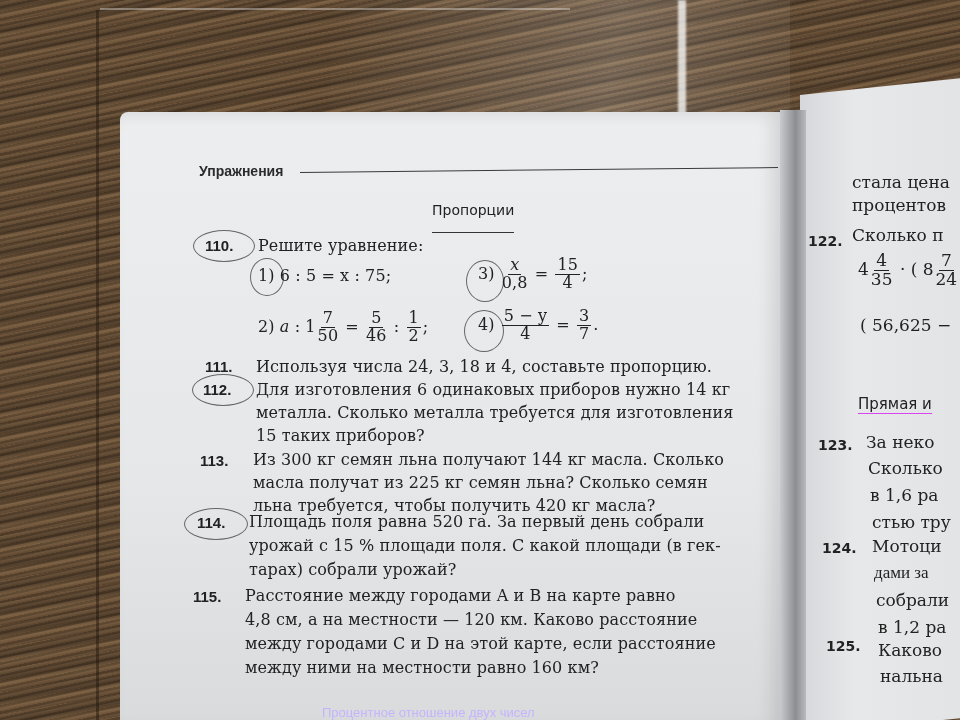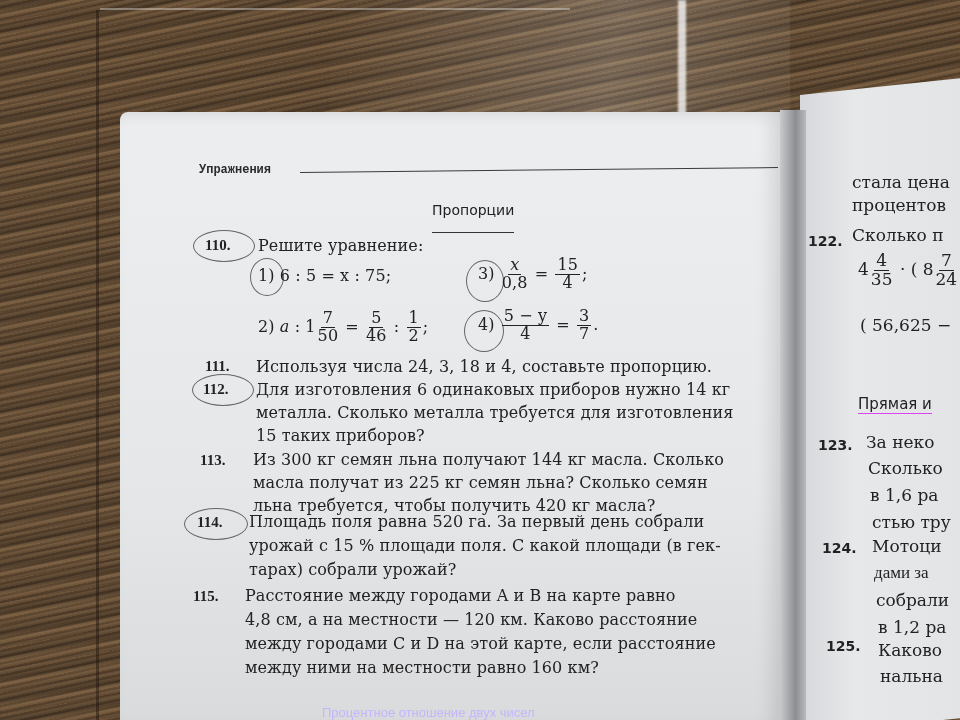--- a/index.html
+++ b/index.html
@@ -18,25 +18,25 @@
 
   .page-left{position:absolute;left:120px;top:112px;width:665px;height:620px;
     background:linear-gradient(180deg,#eceef0 0%,#e6e7e9 60%,#d9dadc 100%);
     border-radius:8px 6px 0 0;box-shadow:inset -12px 0 18px rgba(0,0,0,0.12);}
   .gutter{position:absolute;left:780px;top:110px;width:26px;height:620px;
     background:linear-gradient(90deg,#c9cacd,#8c8e92 60%,#b8babd);}
   .page-right{position:absolute;left:800px;top:95px;width:180px;height:640px;
     background:linear-gradient(90deg,#d5d7da,#e7e8ea 30%,#e2e3e5);
     transform:skewY(-6deg);transform-origin:left top;}
 
-  .hdr{position:absolute;left:199px;top:163px;font-family:Liberation Mono, monospace;font-weight:bold;font-size:12px;color:#2b2b2b;}
+  .hdr{position:absolute;left:199px;top:163px;font-family:Liberation Sans, sans-serif;font-weight:bold;font-size:14px;color:#2b2b2b;}
   .hdr-line{position:absolute;left:300px;top:172px;width:478px;height:1px;background:#3a3a3a;transform:rotate(-0.6deg);transform-origin:left;}
   .sec-title{position:absolute;left:432px;top:202px;font-family:"DejaVu Sans",sans-serif;font-size:14px;color:#222;border-bottom:1px solid #333;padding-bottom:14px;}
 
-  .num{position:absolute;font-family:Liberation Serif, serif;font-weight:bold;font-size:15px;color:#222;text-align:right;}
+  .num{position:absolute;font-family:Liberation Sans, sans-serif;font-weight:bold;font-size:15px;color:#222;text-align:right;}
   .txt{position:absolute;font-size:16px;color:#222;white-space:nowrap;letter-spacing:0.1px;}
   .circle{position:absolute;border:1.2px solid #666;border-radius:50%;}
 
   .frac{display:inline-flex;flex-direction:column;align-items:center;vertical-align:middle;margin:0 2px;line-height:1.05;}
   .frac .n{border-bottom:1px solid #222;padding:0 2px;}
   .it{font-style:italic;}
 
   .rt{position:absolute;font-size:17px;color:#222;white-space:nowrap;}
   .rnum{position:absolute;font-family:"DejaVu Sans",sans-serif;font-weight:bold;font-size:14px;color:#222;}
   .rsec{position:absolute;left:858px;top:395px;font-family:"DejaVu Sans",sans-serif;font-size:15px;color:#222;border-bottom:1px solid #d946ef;}

